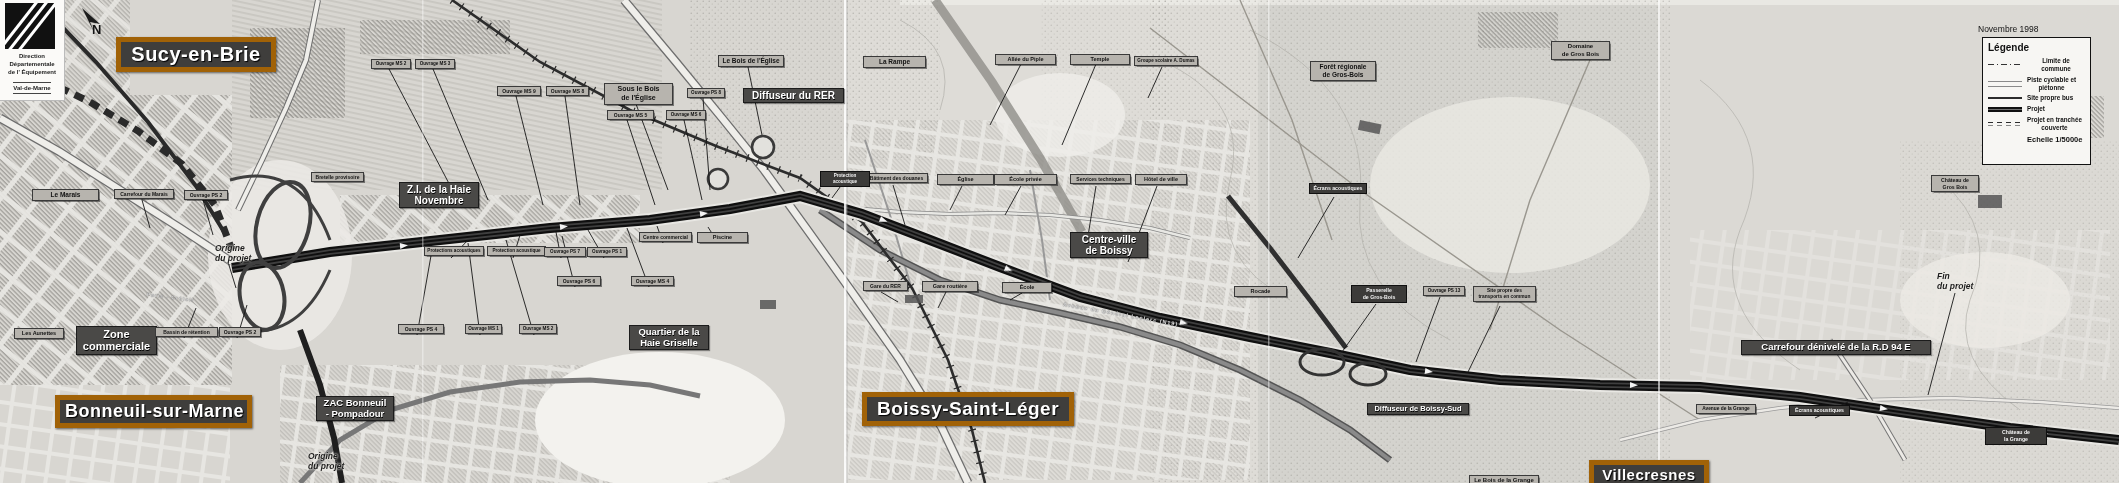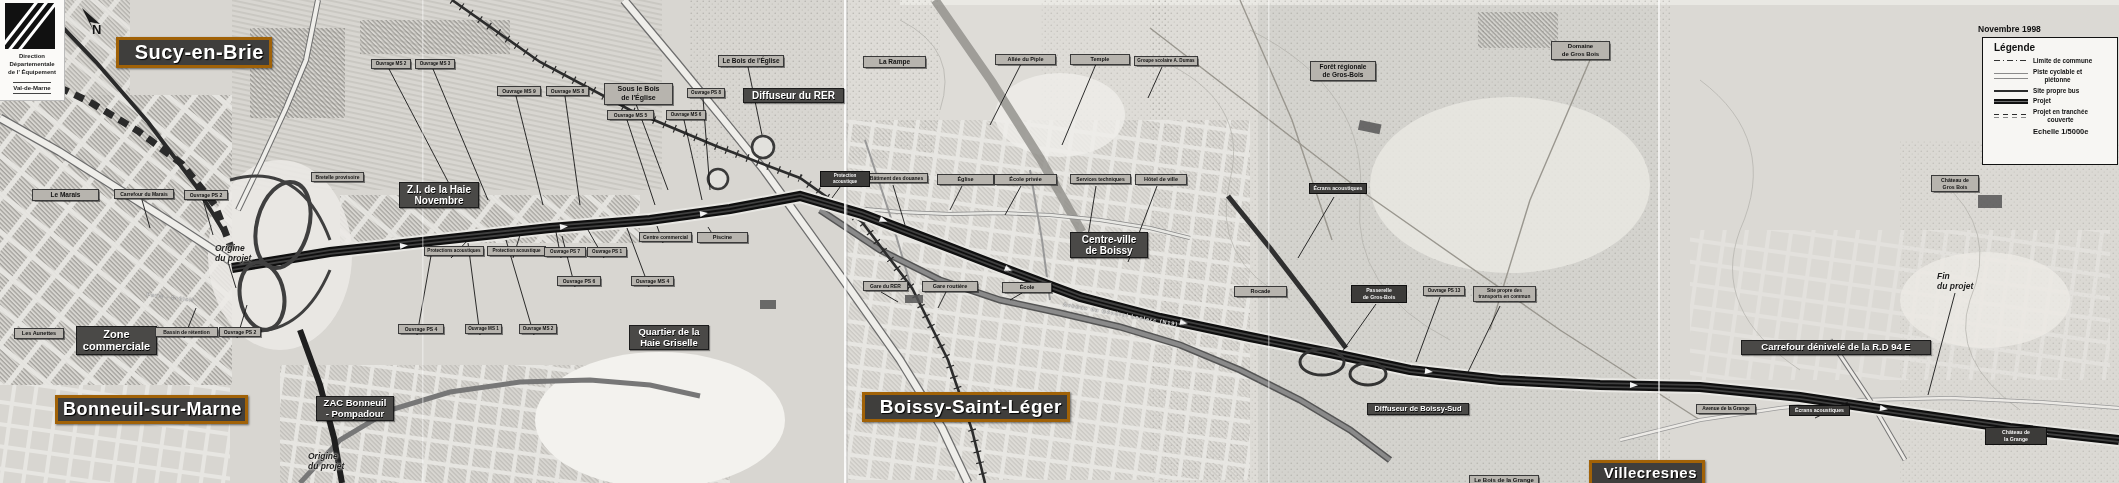--- a/index.html
+++ b/index.html
@@ -1,21 +1,21 @@
 <!DOCTYPE html>
 <html><head>
 <meta charset="utf-8">
 <style>
   html,body{margin:0;padding:0;background:#6b6b6b;}
   #map{position:relative;width:2119px;height:483px;background:#d8d6d1;overflow:hidden;
        font-family:"Liberation Sans",sans-serif;}
   #art{position:absolute;left:0;top:0;}
   #labels{position:absolute;left:0;top:0;width:100%;height:100%;}
   .lbl{position:absolute;white-space:pre-line;z-index:5;}
-  .xl{background:#3f3e3c;color:#fff;font-weight:bold;border:3px solid #a16207;text-align:right;
+  .xl{background:#3f3e3c;color:#fff;font-weight:bold;border:5px solid #a16207;text-align:center;
       padding:2px 5px;letter-spacing:.5px;line-height:1.05;white-space:nowrap;
       text-shadow:1px 1px 1px #000;box-shadow:1px 1px 2px rgba(0,0,0,.55);}
   .md{background:#4a4947;color:#fff;font-weight:bold;border:1px solid #1c1c1c;text-align:center;
       padding:1px 3px;line-height:1.12;text-shadow:.5px .5px 0 #000;box-shadow:1px 1px 1px rgba(0,0,0,.4);}
   .gray,.graylg{background:#b7b4ae;color:#121212;border:1px solid #3a3a3a;font-weight:bold;
       text-align:center;padding:1px 2px;line-height:1.25;box-shadow:.5px .5px 1px rgba(0,0,0,.45);}
   .dark{background:#3c3b39;color:#f2f2f2;border:1px solid #101010;font-weight:bold;text-align:center;
       padding:1px 2px;line-height:1.3;}
   .it{font-style:italic;color:#1d1d1d;font-weight:bold;text-shadow:0 0 2px #eceae5,0 0 3px #eceae5;line-height:1.2;}
   .street{color:#e9e9e9;font-weight:bold;letter-spacing:1px;white-space:nowrap;transform-origin:left center;
@@ -26,23 +26,23 @@
   #logo .sq{position:absolute;left:5px;top:3px;width:50px;height:46px;background:#111;overflow:hidden;}
   #logo .stripe{position:absolute;width:3px;height:90px;background:#fff;transform:rotate(38deg);top:-20px;}
   #logo .t{display:block;font-weight:bold;color:#222;font-size:6px;line-height:1.35;}
   #logo .vdm{display:inline-block;margin-top:3px;padding:2px 0;border-top:1px solid #444;border-bottom:1px solid #444;
         font-weight:bold;color:#222;font-size:6px;}
   #logo .txt{position:absolute;left:0;top:52px;width:64px;}
   
   #north{position:absolute;left:78px;top:6px;z-index:6;width:40px;height:40px;}
   #north .n{position:absolute;left:14px;top:16px;font-weight:bold;font-size:13px;color:#151515;}
   
-  #date-note{position:absolute;left:1978px;top:24px;font-size:8.5px;font-weight:bold;color:#111;z-index:7;}
-  #legend{position:absolute;left:1982px;top:37px;width:136px;height:128px;background:#f7f6f3;
-          border:1.5px solid #111;z-index:7;box-sizing:border-box;padding:4px 11px;}
+  #date-note{position:absolute;left:1978px;top:24px;font-size:8.5px;font-weight:normal;color:#111;z-index:7;}
+  #legend{position:absolute;left:1982px;top:37px;width:109px;height:128px;background:#f7f6f3;
+          border:1.5px solid #111;z-index:7;box-sizing:border-box;padding:4px 5px;}
   #legend h3{margin:0 0 4px 0;font-size:10px;color:#111;}
   .legend-row{display:flex;align-items:center;margin-bottom:3px;}
   .legend-sym{width:34px;min-width:34px;margin-right:5px;}
   .legend-lab{font-size:6.3px;font-weight:bold;color:#111;line-height:1.25;white-space:pre-line;text-align:center;}
   .legend-lab.emph{font-size:7.5px;}
   .sym-dashdot{height:1px;background:repeating-linear-gradient(90deg,#333 0 6px,transparent 6px 9px,#333 9px 10px,transparent 10px 13px);}
   .sym-double{height:4px;border-top:1px solid #8a8a8a;border-bottom:1px solid #8a8a8a;}
   .sym-solid{height:2px;background:#2c2c2c;}
   .sym-thick{height:5px;background:linear-gradient(#101010 0 2px,#6f6f6f 2px 3px,#101010 3px 5px);}
   .sym-dashes{height:5px;background:

